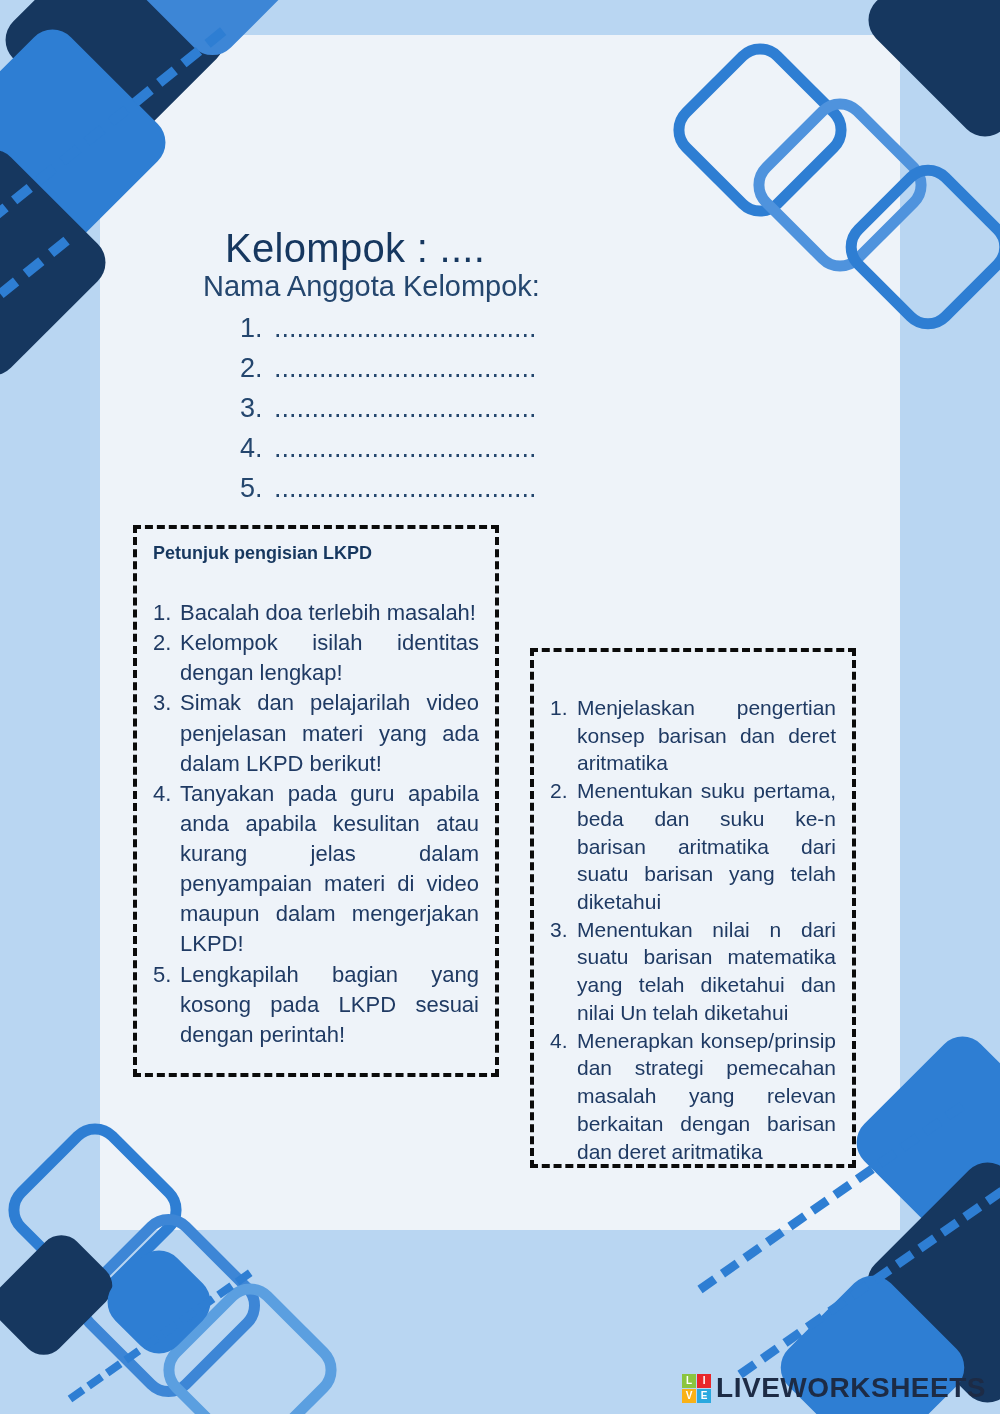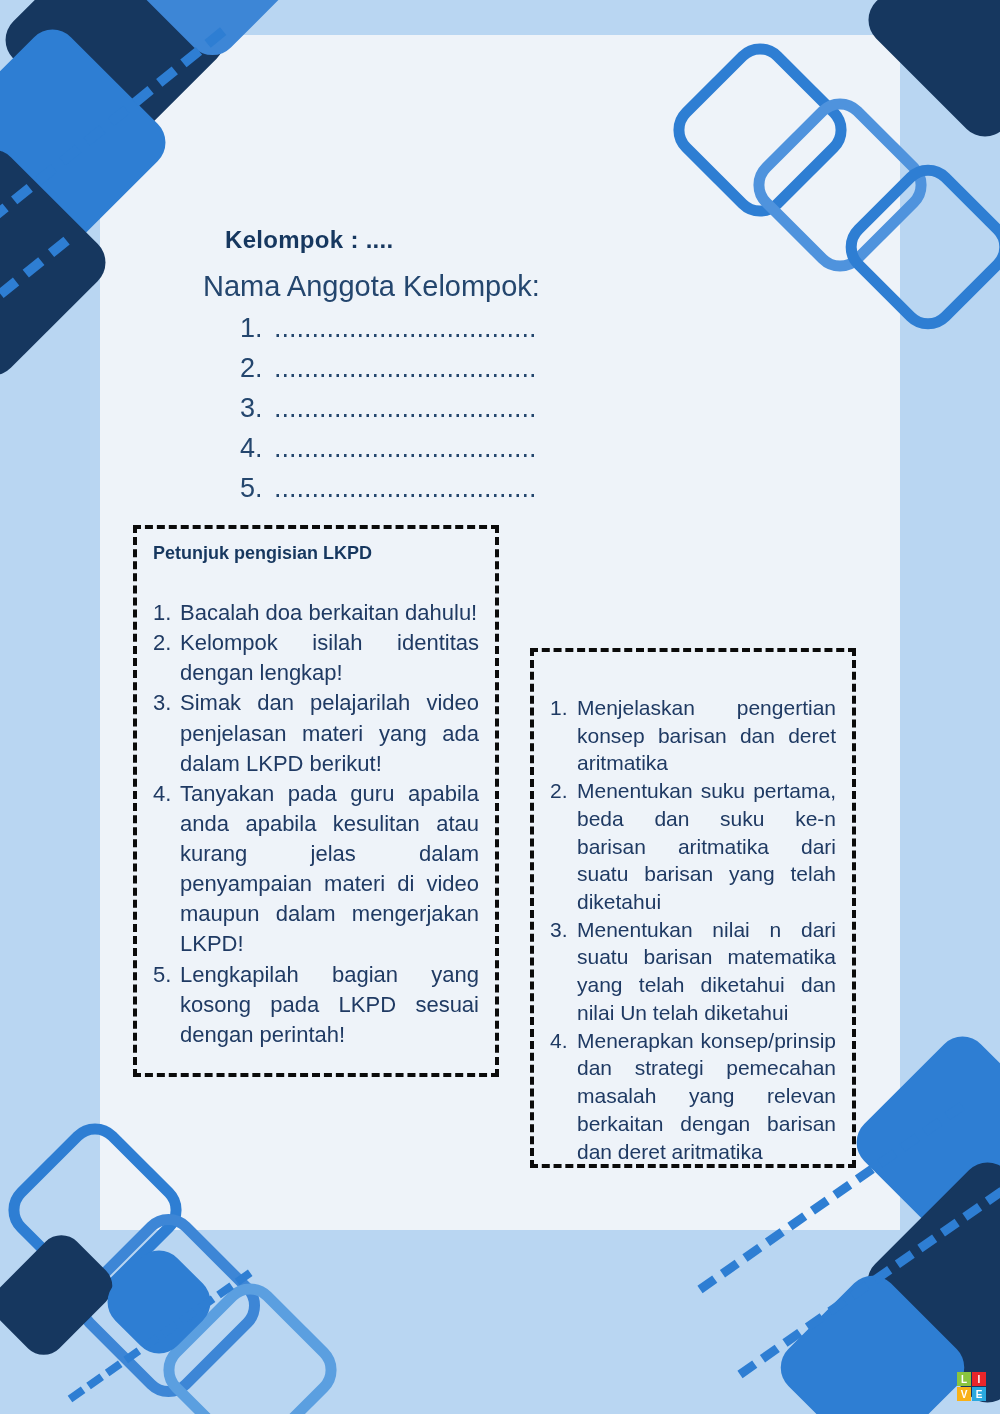--- a/index.html
+++ b/index.html
@@ -15,21 +15,21 @@
     background:#eef3f9; z-index:1;
   }
   
   .deco { position:absolute; z-index:3; pointer-events:none; }
   .diamond { transform:rotate(45deg); border-radius:26px; }
   .outline { background:transparent !important; }
   .dash { height:0; border-top:10px dashed #2e7ed3; transform-origin:left center; }
   
   .kelompok {
     position:absolute; left:225px; top:226px; z-index:4;
-    font-size:24px; font-weight:bold; color:#16375f; letter-spacing:0.3px;
+    font-size:40px; font-weight:normal; color:#16375f; letter-spacing:0.3px;
   }
   .anggota {
     position:absolute; left:203px; top:270px; z-index:4;
     font-size:29px; color:#24466e;
   }
   .members {
     position:absolute; left:240px; top:308px; z-index:4;
     font-size:27px; color:#24466e; line-height:40px;
   }
   .member-line { display:flex; }
@@ -122,21 +122,21 @@
     <span class="num">5.</span>
     <span>...................................</span>
   </div>
 </div>
 
 <div class="dbox petunjuk">
   <h2>Petunjuk pengisian LKPD</h2>
   <div class="olist">
     <div class="item">
       <span class="num">1.</span>
-      <span class="txt">Bacalah doa berkaitan dahulu!</span>
+      <span class="txt">Bacalah doa terlebih masalah!</span>
     </div>
     <div class="item">
       <span class="num">2.</span>
       <span class="txt">Kelompok isilah identitas dengan lengkap!</span>
     </div>
     <div class="item">
       <span class="num">3.</span>
       <span class="txt">Simak dan pelajarilah video penjelasan materi yang ada dalam LKPD berikut!</span>
     </div>
     <div class="item">
@@ -171,13 +171,14 @@
   </div>
 </div>
 
 <div class="footer">
   <div class="logo-grid">
     <span class="logo-cell" style="background: rgb(139, 197, 63);">L</span>
     <span class="logo-cell" style="background: rgb(232, 38, 42);">I</span>
     <span class="logo-cell" style="background: rgb(249, 177, 23);">V</span>
     <span class="logo-cell" style="background: rgb(41, 168, 223);">E</span>
   </div>
+  <span class="brand">LIVEWORKSHEETS</span>
 </div>
 
 </body></html>

